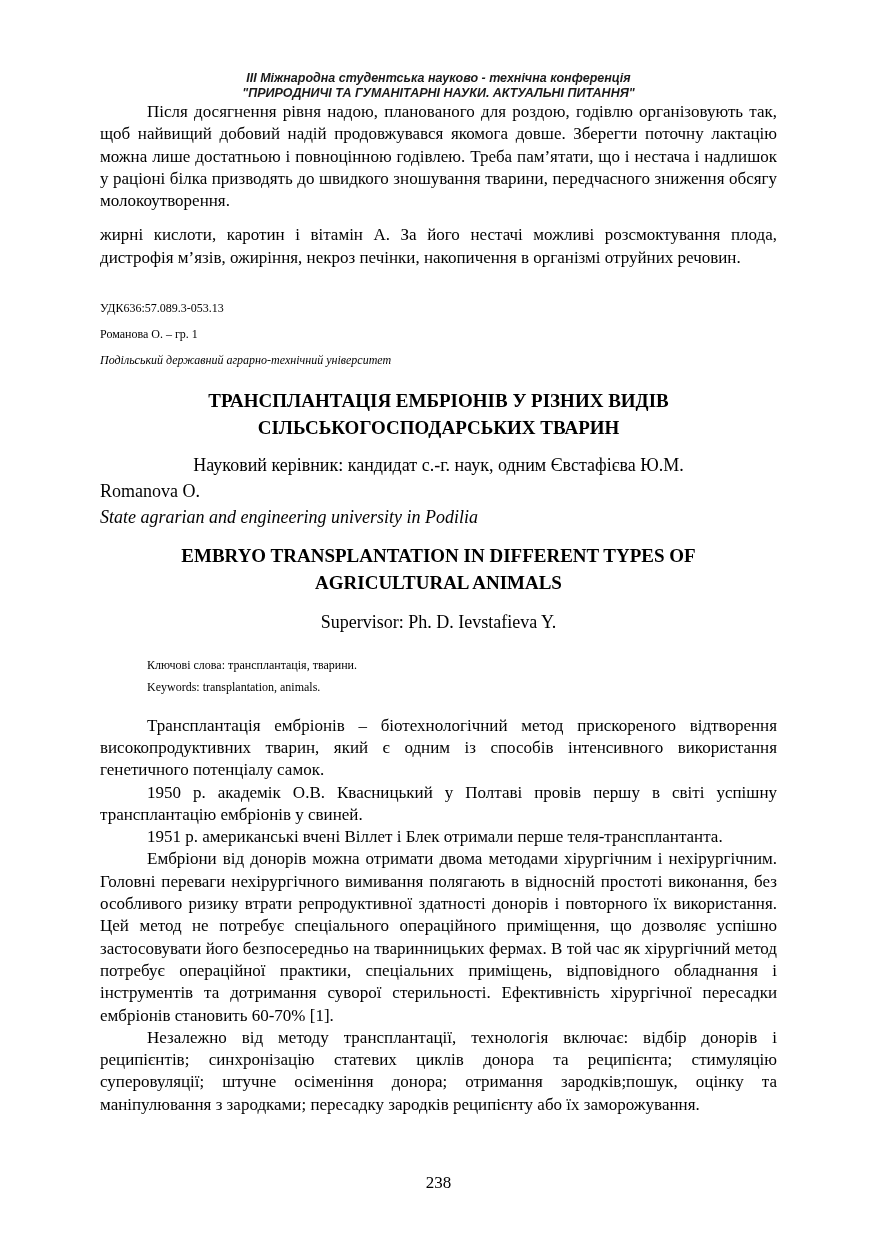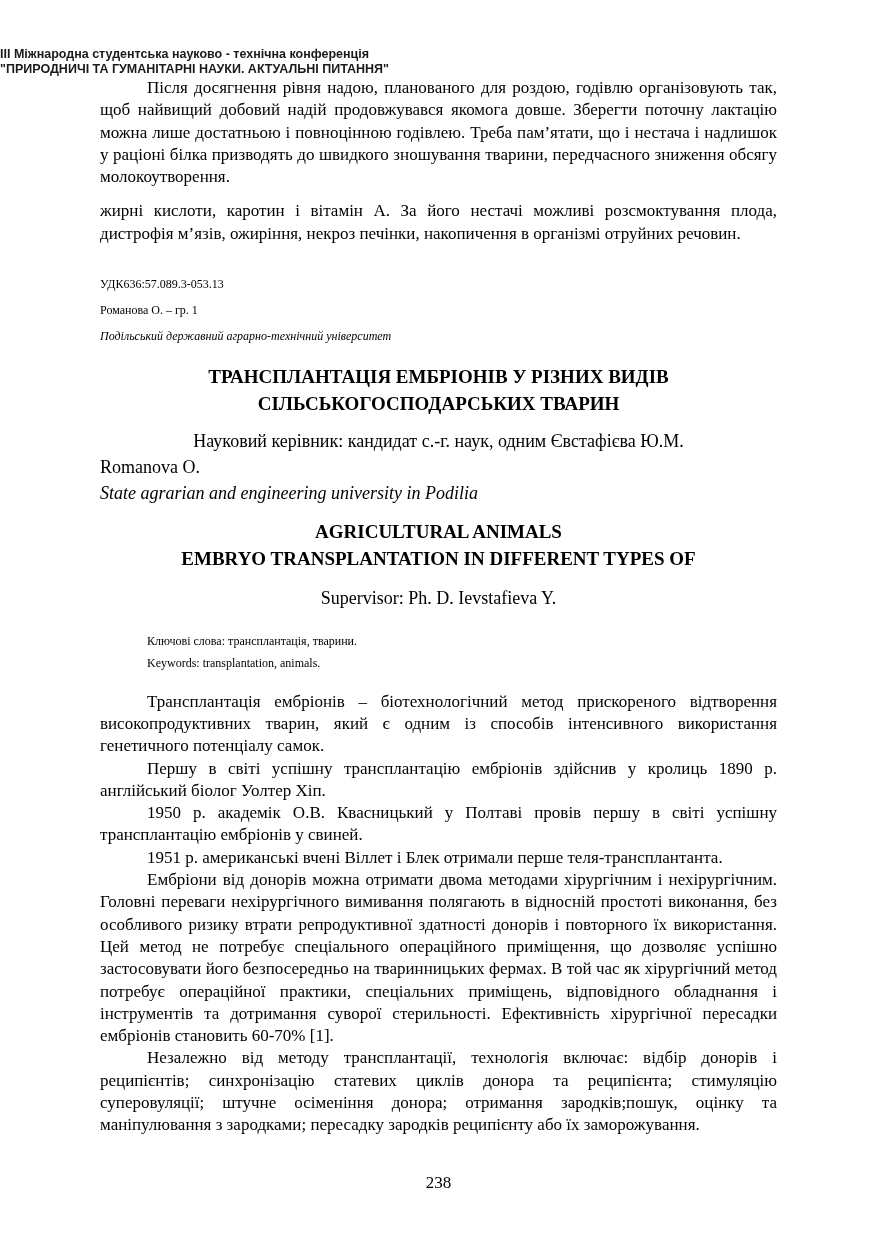--- a/index.html
+++ b/index.html
@@ -10,24 +10,25 @@
     background: #ffffff;
     color: #000000;
     position: relative;
     overflow: hidden;
     font-family: "Liberation Serif", serif;
   }
   .content {
     padding: 0 100px;
   }
   .running-header {
-    margin-top: 47px;
-    text-align: left;
+    margin-top: 71px;
+    text-align: center;
     font-family: "Liberation Sans", sans-serif;
     font-weight: bold;
+    font-style: italic;
     font-size: 12.5px;
     line-height: 15px;
     color: #1a1a1a;
   }
   .body-text {
     font-size: 17px;
     line-height: 22.3px;
     text-align: justify;
     text-indent: 47px;
   }
@@ -104,34 +105,33 @@
     </div>
 
     <div class="supervisor">Науковий керівник: кандидат с.-г. наук, одним Євстафієва Ю.М.</div>
 
     <div class="en-block">
       <div>Romanova O.</div>
       <div class="italic">State agrarian and engineering university in Podilia</div>
     </div>
 
     <div class="title title-en">
+      <div>EMBRYO TRANSPLANTATION IN DIFFERENT TYPES OF</div>
       <div>AGRICULTURAL ANIMALS</div>
-      <div>EMBRYO TRANSPLANTATION IN DIFFERENT TYPES OF</div>
     </div>
 
     <div class="supervisor supervisor-en">Supervisor: Ph. D. Ievstafieva Y.</div>
 
     <div class="keywords-block">
       <div>Ключові слова: трансплантація, тварини.</div>
       <div>Keywords: transplantation, animals.</div>
     </div>
 
     <div class="article-body">
       <p class="body-text">Трансплантація ембріонів – біотехнологічний метод прискореного відтворення високопродуктивних тварин, який є одним із способів інтенсивного використання генетичного потенціалу самок.</p>
-      <p class="body-text">Першу в світі успішну трансплантацію ембріонів здійснив у кролиць 1890 р. англійський біолог Уолтер Хіп.</p>
       <p class="body-text">1950 р. академік О.В. Квасницький у Полтаві провів першу в світі успішну трансплантацію ембріонів у свиней.</p>
       <p class="body-text">1951 р. американські вчені Віллет і Блек отримали перше теля-трансплантанта.</p>
       <p class="body-text">Ембріони від донорів можна отримати двома методами  хірургічним і нехірургічним. Головні переваги нехірургічного вимивання  полягають в відносній простоті виконання, без особливого ризику втрати репродуктивної здатності донорів і повторного їх використання. Цей метод не потребує спеціального операційного приміщення, що дозволяє успішно застосовувати його безпосередньо на тваринницьких фермах. В той час як хірургічний метод потребує операційної практики, спеціальних приміщень, відповідного обладнання і інструментів та дотримання суворої стерильності. Ефективність хірургічної пересадки ембріонів становить 60-70% [1].</p>
       <p class="body-text">Незалежно від методу трансплантації, технологія включає: відбір донорів і реципієнтів; синхронізацію статевих циклів донора та реципієнта; стимуляцію суперовуляції; штучне осіменіння донора; отримання зародків;пошук, оцінку та маніпулювання з зародками; пересадку зародків реципієнту або їх заморожування.</p>
     </div>
 
   </div>
 
   <div class="page-number">238</div>
 

